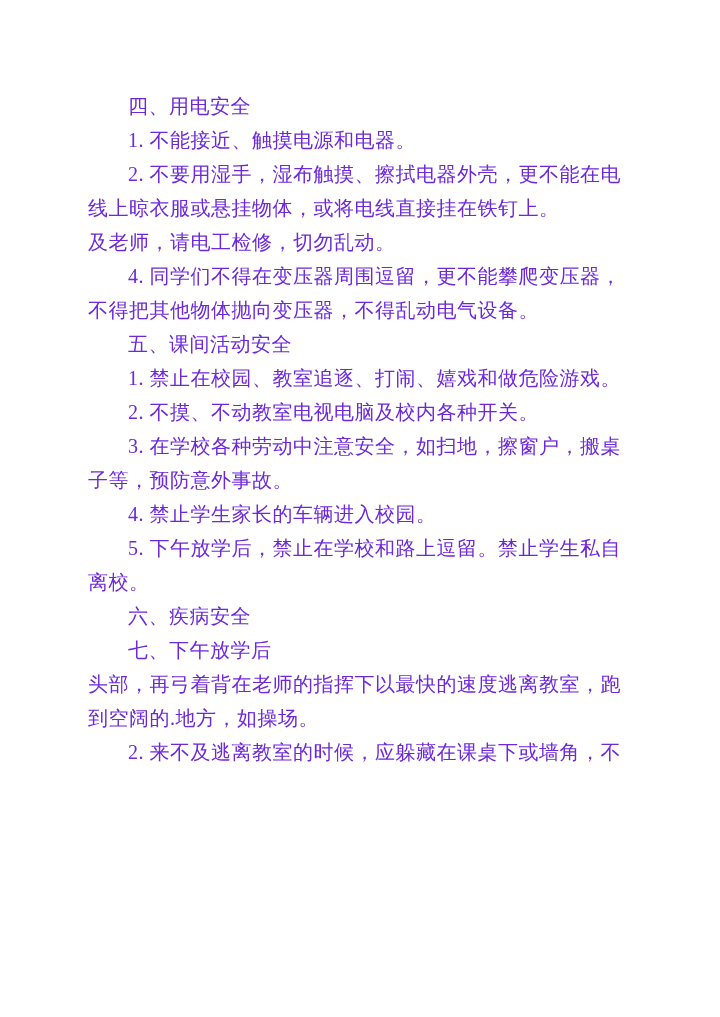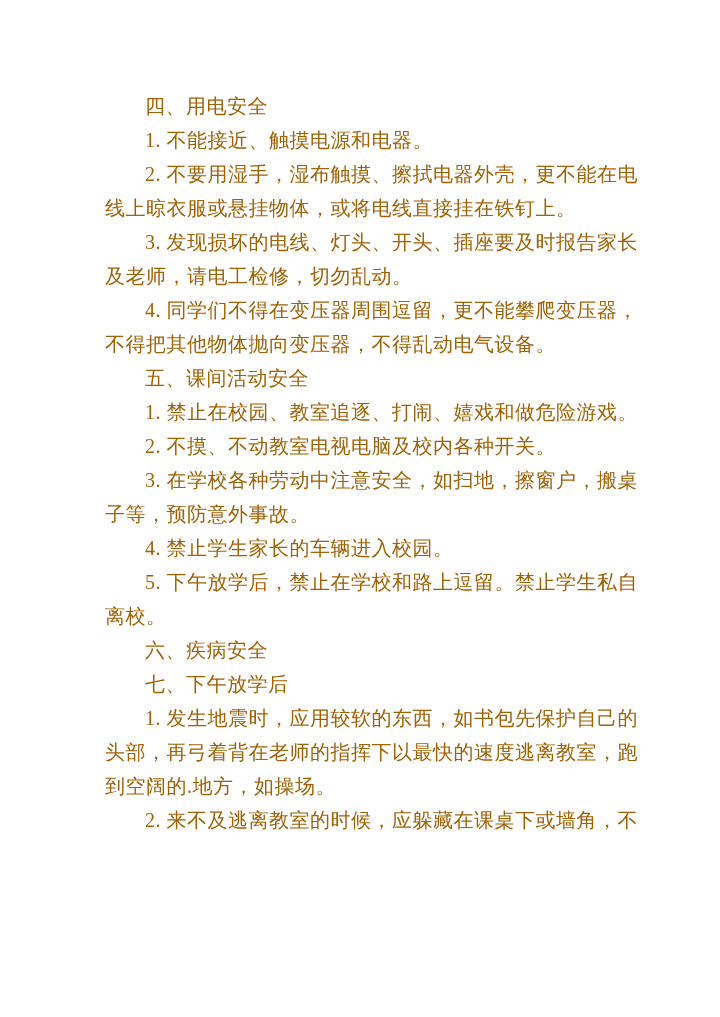--- a/index.html
+++ b/index.html
@@ -10,24 +10,24 @@
   .page {
     position: relative;
     width: 720px;
     height: 1017px;
     background: #ffffff;
     overflow: hidden;
     font-family: "Liberation Serif", "DejaVu Serif", serif;
   }
   .text-block {
     position: absolute;
-    left: 105px;
+    left: 88px;
     top: 89px;
     width: 522px;
-    color: #a16207;
+    color: #6d28d9;
     font-size: 20px;
     line-height: 34px;
     letter-spacing: 0.5px;
   }
   .line {
     height: 34px;
     white-space: nowrap;
   }
   .line.indent {
     padding-left: 40px; 
@@ -35,32 +35,30 @@
 </style>
 </head>
 <body>
 
 <div class="page">
   <div class="text-block" id="lines-container">
       <div class="line indent">四、用电安全</div>
       <div class="line indent">1. 不能接近、触摸电源和电器。</div>
       <div class="line indent">2. 不要用湿手，湿布触摸、擦拭电器外壳，更不能在电</div>
       <div class="line">线上晾衣服或悬挂物体，或将电线直接挂在铁钉上。</div>
-      <div class="line indent">3. 发现损坏的电线、灯头、开头、插座要及时报告家长</div>
       <div class="line">及老师，请电工检修，切勿乱动。</div>
       <div class="line indent">4. 同学们不得在变压器周围逗留，更不能攀爬变压器，</div>
       <div class="line">不得把其他物体抛向变压器，不得乱动电气设备。</div>
       <div class="line indent">五、课间活动安全</div>
       <div class="line indent">1. 禁止在校园、教室追逐、打闹、嬉戏和做危险游戏。</div>
       <div class="line indent">2. 不摸、不动教室电视电脑及校内各种开关。</div>
       <div class="line indent">3. 在学校各种劳动中注意安全，如扫地，擦窗户，搬桌</div>
       <div class="line">子等，预防意外事故。</div>
       <div class="line indent">4. 禁止学生家长的车辆进入校园。</div>
       <div class="line indent">5. 下午放学后，禁止在学校和路上逗留。禁止学生私自</div>
       <div class="line">离校。</div>
       <div class="line indent">六、疾病安全</div>
       <div class="line indent">七、下午放学后</div>
-      <div class="line indent">1. 发生地震时，应用较软的东西，如书包先保护自己的</div>
       <div class="line">头部，再弓着背在老师的指挥下以最快的速度逃离教室，跑</div>
       <div class="line">到空阔的.地方，如操场。</div>
       <div class="line indent">2. 来不及逃离教室的时候，应躲藏在课桌下或墙角，不</div>
     </div>
 </div>
 
 </body></html>

